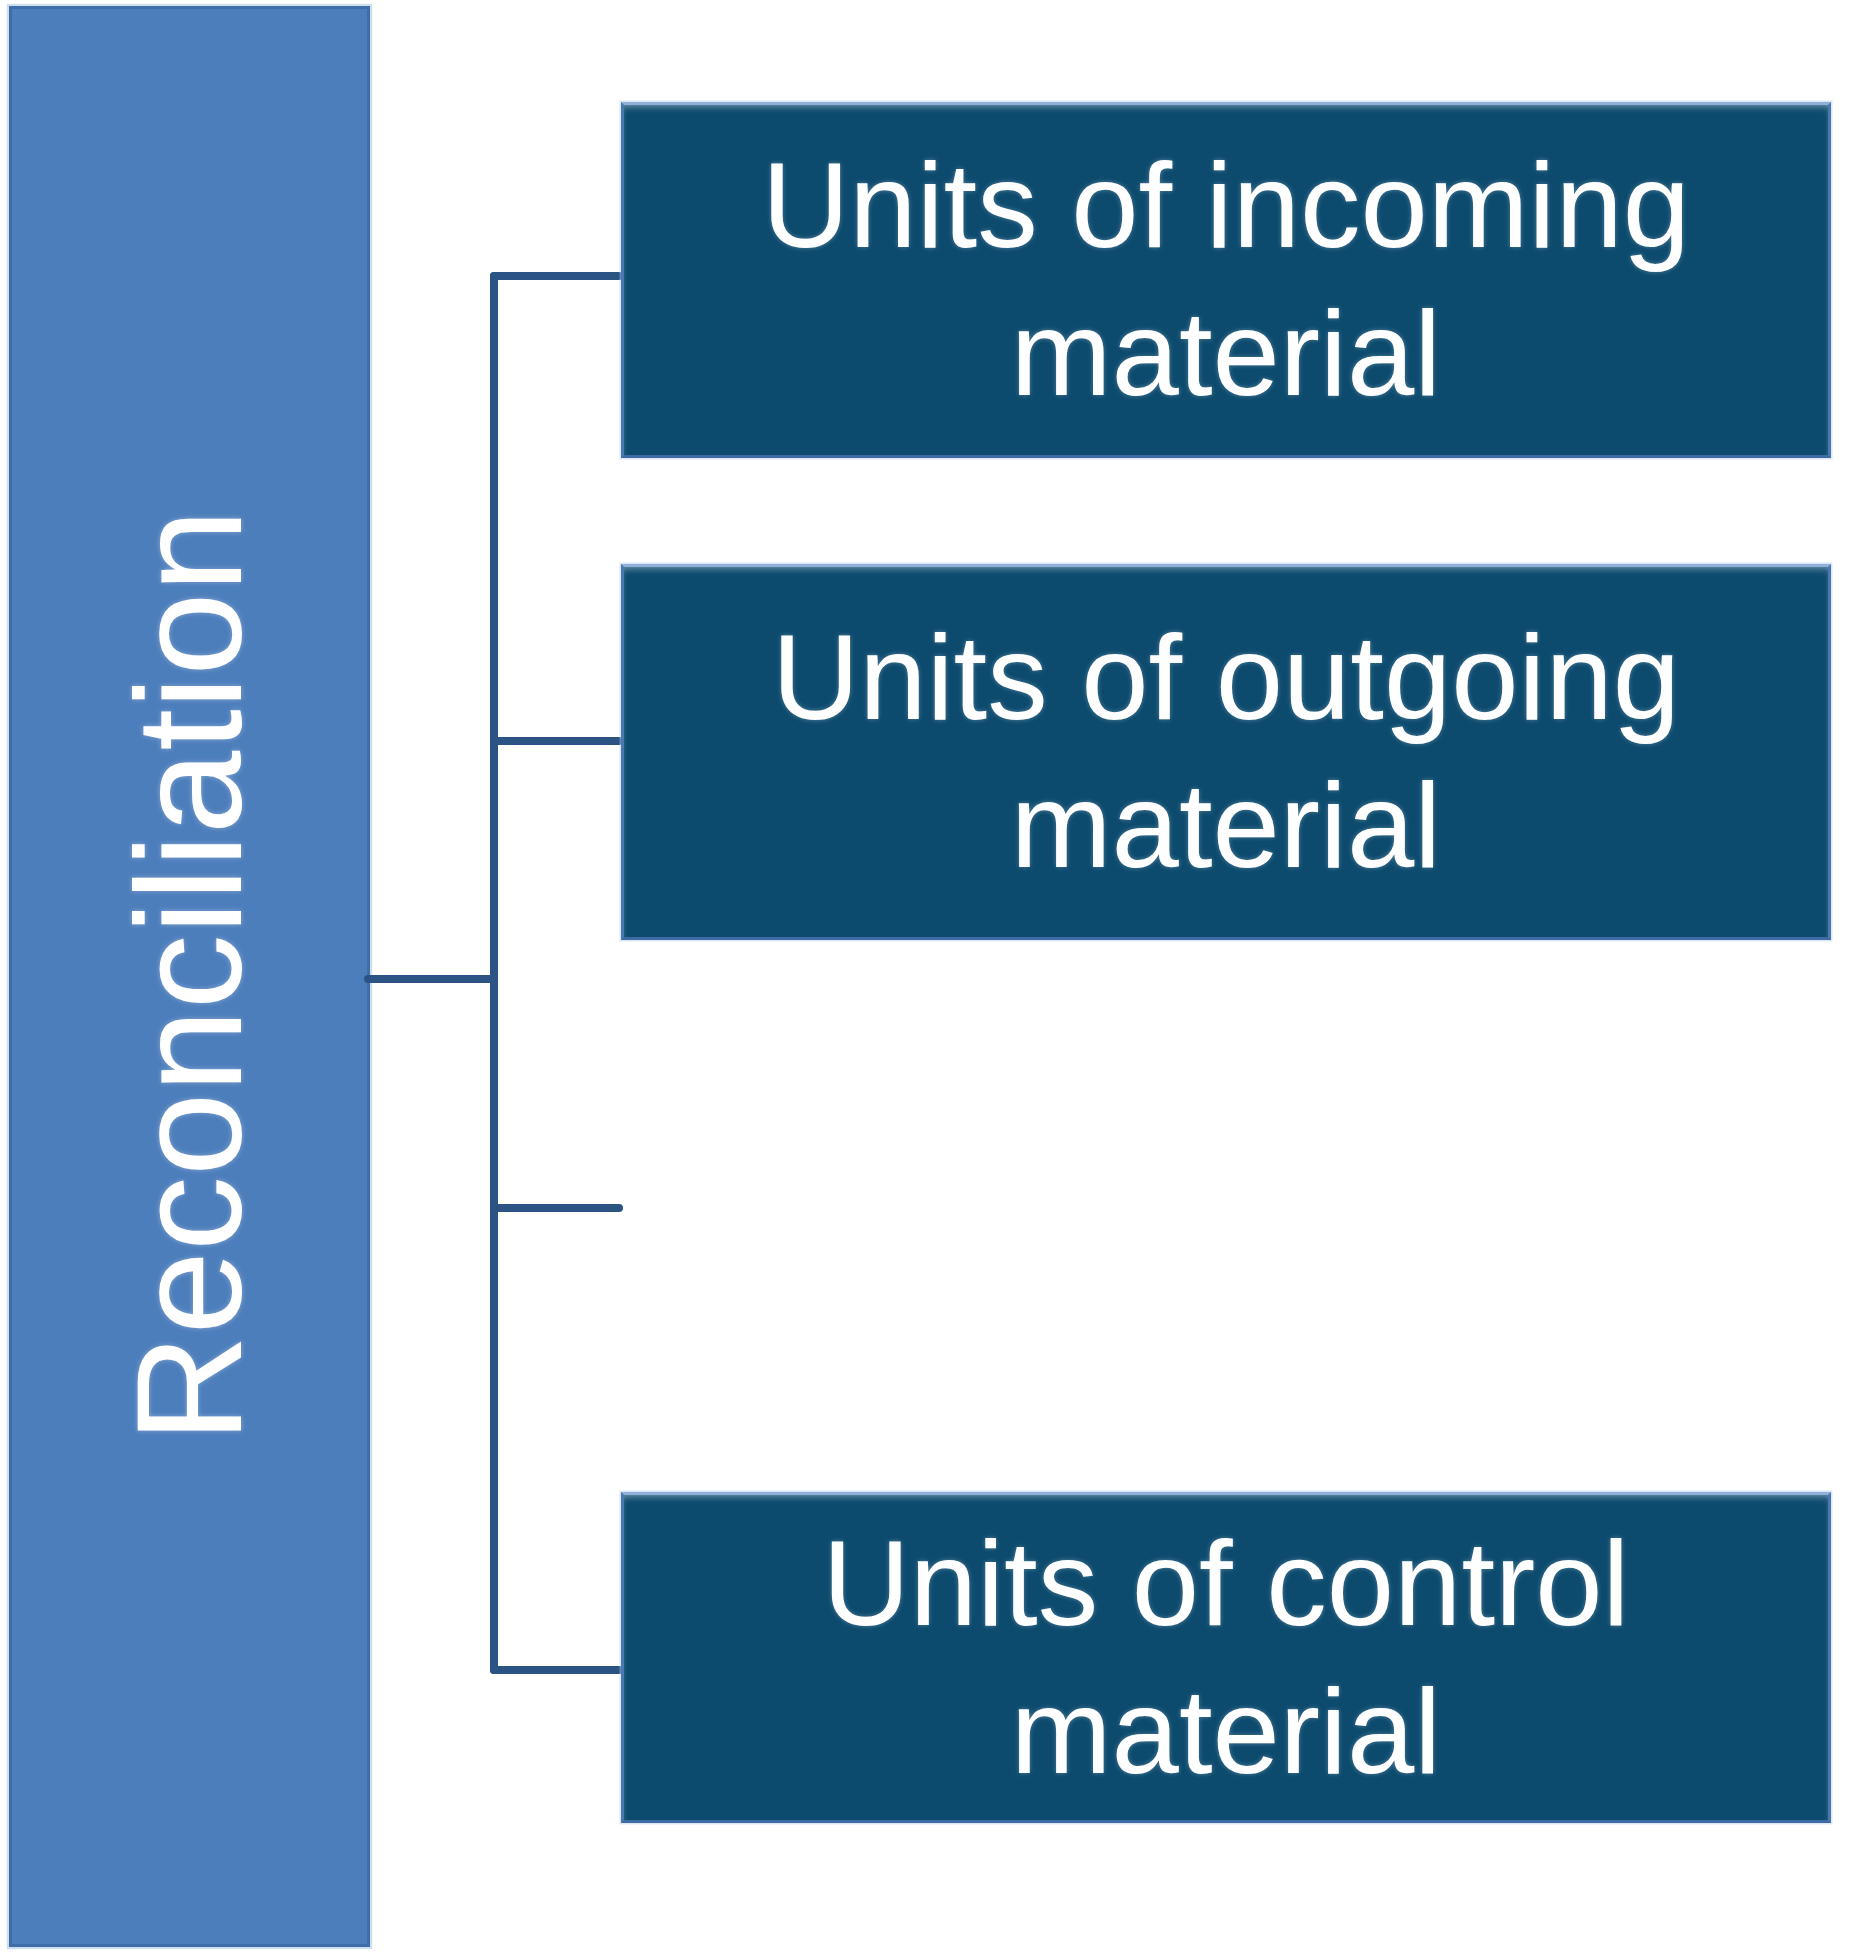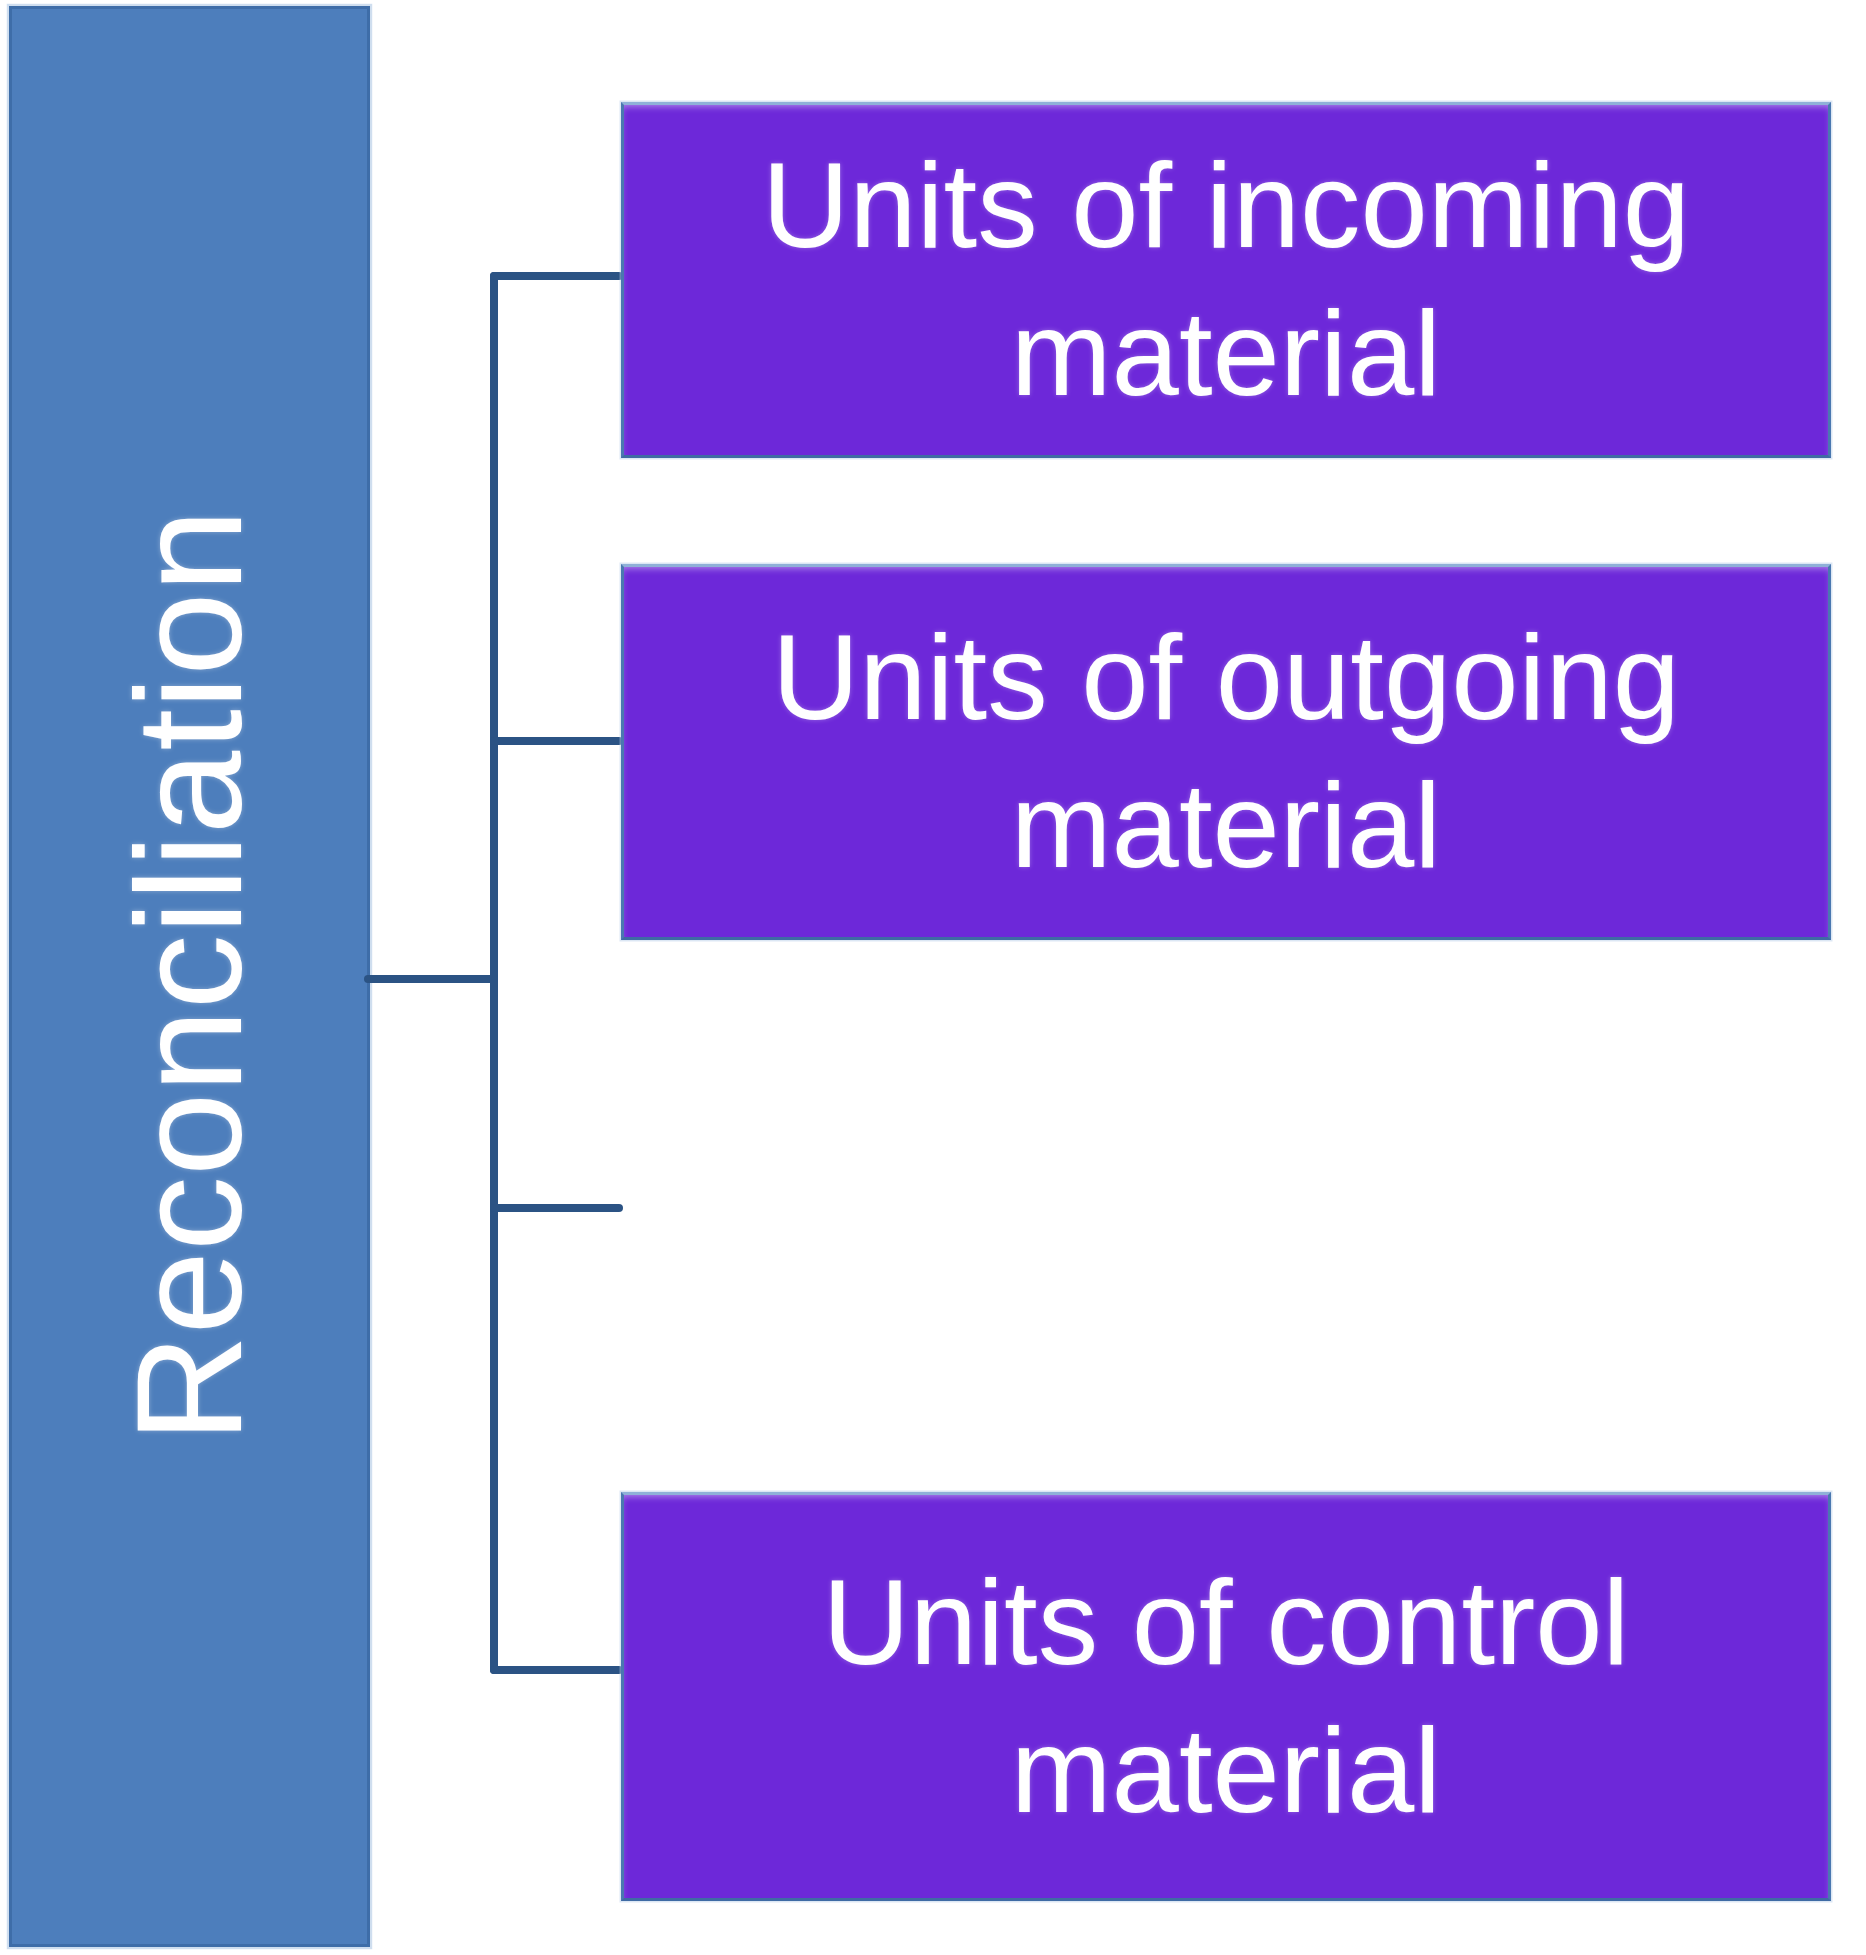--- a/index.html
+++ b/index.html
@@ -52,42 +52,42 @@
   .conn.branch1 { left: 490px; top: 272px;  width: 133px; height: 8px; }
   .conn.branch2 { left: 490px; top: 737px; width: 133px; height: 8px; }
   .conn.branch3 { left: 490px; top: 1204px; width: 133px; height: 8px; }
   .conn.branch4 { left: 490px; top: 1666px; width: 133px; height: 8px; }
 
   
   .node {
     position: absolute;
     left: 621px;
     width: 1210px;
-    background: #6d28d9;
+    background: #0c4a6e;
     border: 3.7px solid;
     border-color: #8fb0d8 #4a78b0 #3f6ba4 #4a78b0;
     box-shadow: inset 0 4.4px 7.3px -2.9px rgba(255,255,255,0.45),
                 0 0 0 1.5px rgba(178, 202, 231, 0.45);
     box-sizing: border-box;
     display: flex;
     align-items: center;
     justify-content: center;
     text-align: center;
   }
   .node .label {
     color: #ffffff;
     font-size: 121px;
     line-height: 1.22;
     padding: 0 117px;
     text-shadow: 0 0 5.8px rgba(255,255,255,0.30);
   }
   .node.n1 { top: 102px;  height: 356px; }
   .node.n2 { top: 564px;  height: 376px; }
   .node.n3 { top: 1022px; height: 353px; }
-  .node.n4 { top: 1492px; height: 409px; }
+  .node.n4 { top: 1492px; height: 331px; }
 </style>
 </head>
 <body>
 
 <div class="canvas">
 
   <div class="root-bar">
     <div class="vlabel">Reconciliation</div>
   </div>
 

